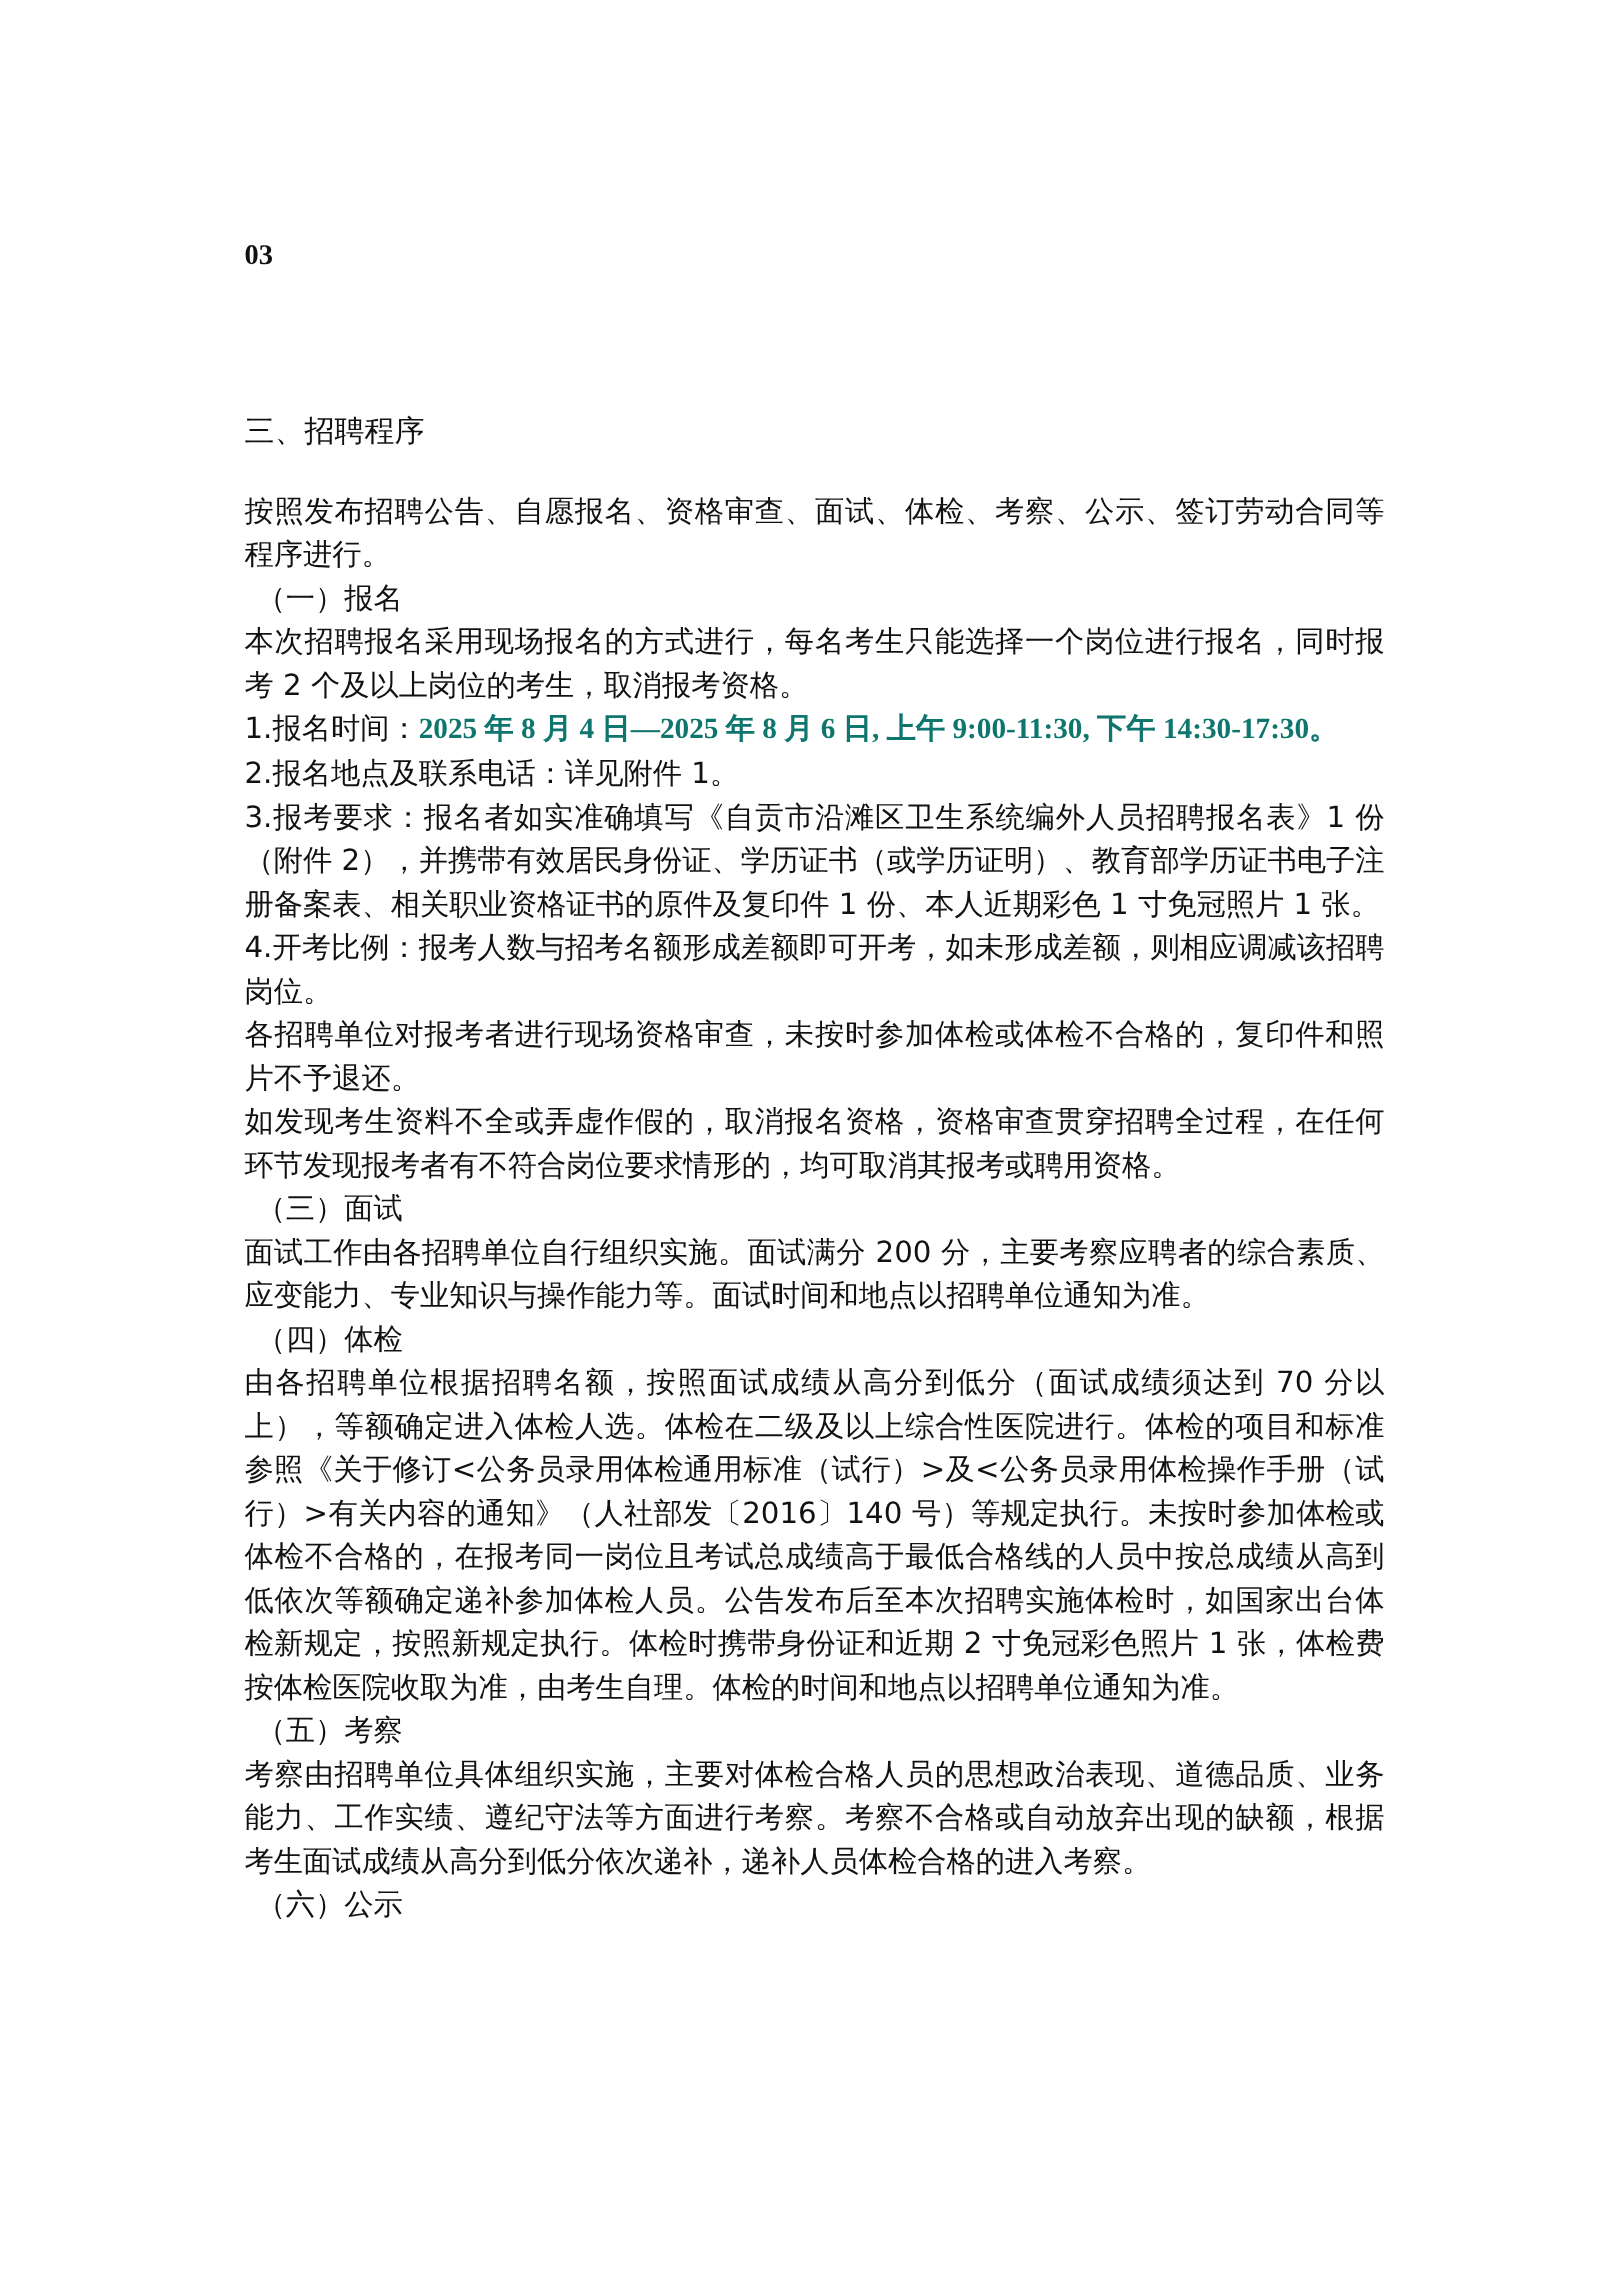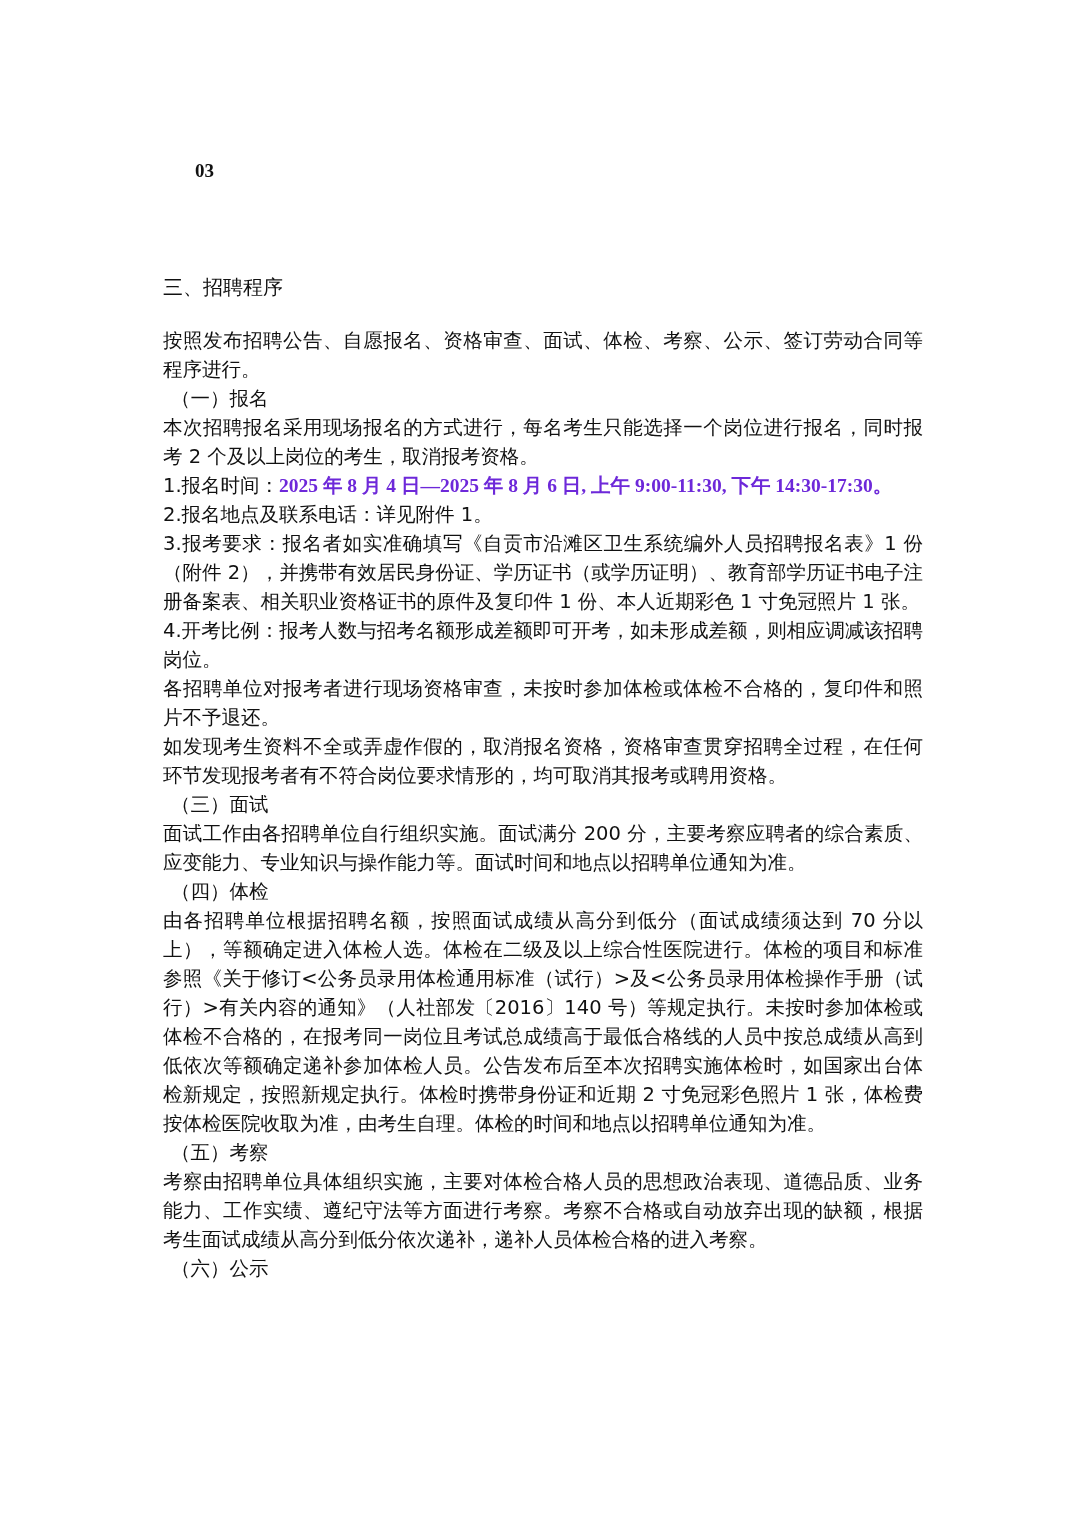--- a/index.html
+++ b/index.html
@@ -1,26 +1,26 @@
 <!DOCTYPE html>
 <html><head>
 <meta charset="utf-8">
 <style>
   html, body { margin: 0; padding: 0; background: #ffffff; }
   body { width: 1080px; height: 1527px; position: relative; overflow: hidden;
          font-family: "DejaVu Serif", "Liberation Serif", serif; color: #111; }
   .page-num { position: absolute; left: 163px; top: 160px; font-weight: bold; font-size: 19px;
-              font-family: "Liberation Serif", serif; margin-left: 32px; }
+              font-family: "Liberation Serif", serif; }
   .section-title { position: absolute; left: 163px; top: 274px; font-weight: normal; font-size: 20px;
                    font-family: "DejaVu Sans", sans-serif; }
   .body { position: absolute; left: 163px; top: 326px; width: 760px; font-size: 19.5px;
           line-height: 29px; font-family: "DejaVu Sans", sans-serif; }
   .body p { margin: 0; text-align: justify; }
   .sub { padding-left: 8px; }
-  .hl { color: #6d28d9; font-weight: bold; font-family: "Liberation Serif", serif; margin-top: 48px; }
+  .hl { color: #0f766e; font-weight: bold; font-family: "Liberation Serif", serif; margin-top: 48px; }
 </style>
 </head>
 <body>
 
 <div class="page-num">03</div>
 <div class="section-title">三、招聘程序</div>
 
 <div class="body">
   <p>按照发布招聘公告、自愿报名、资格审查、面试、体检、考察、公示、签订劳动合同等程序进行。</p>
   <p class="sub">（一）报名</p>

